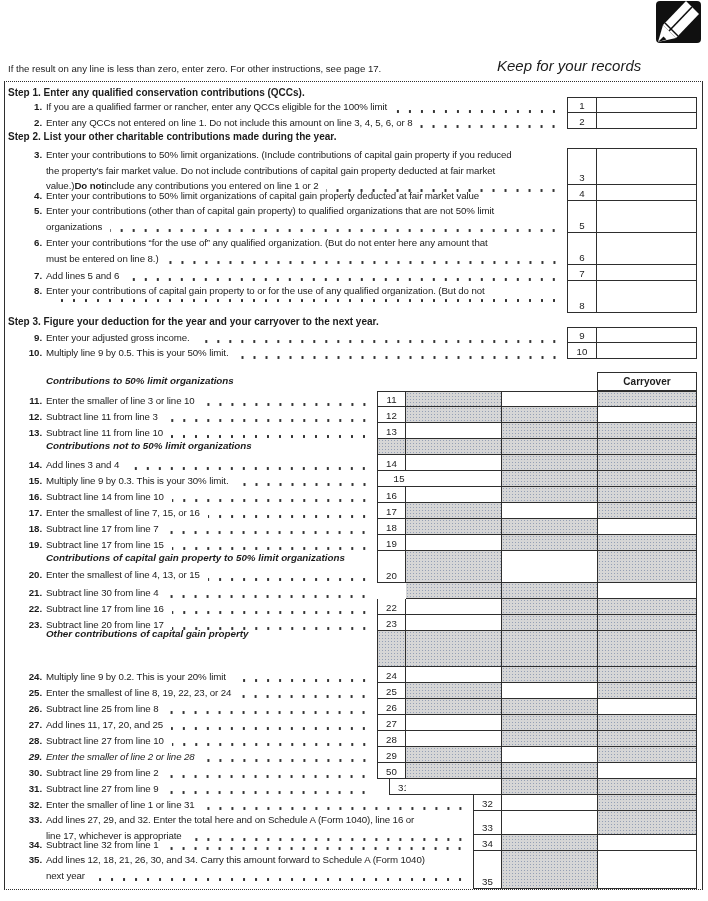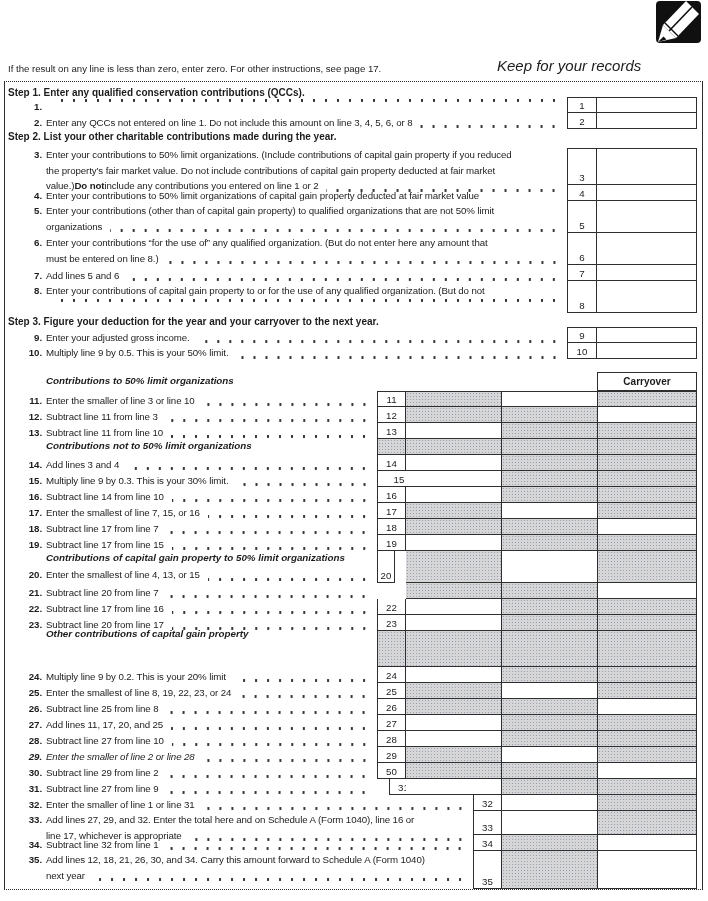--- a/index.html
+++ b/index.html
@@ -61,20 +61,21 @@
   <div class="abs step" style="top:316px"><span>Step 3.</span>&nbsp;<span>Figure your deduction for the year and your carryover to the next year.</span></div>
 
   <div class="abs carry-hd">Carryover</div>
   <div class="seclbl" style="top:375px">Contributions to 50% limit organizations</div>
 
   <div id="upper">
       <div class="lbl" style="left: 20px; top: 99px; width: 542px;">
         <span class="num">1.</span>
         <div class="body">
           <div class="lline">
+            <span class="txt">If you are a qualified farmer or rancher, enter any QCCs eligible for the 100% limit</span>
             <span class="leader"></span>
           </div>
         </div>
       </div>
       <div class="cell bl bt" style="left: 567px; top: 97px; width: 30px; height: 16px;">
         <span class="boxnum">1</span>
       </div>
       <div class="cell bt" style="left: 597px; top: 97px; width: 100px; height: 16px;"></div>
       <div class="lbl" style="left: 20px; top: 114.5px; width: 542px;">
         <span class="num">2.</span>
@@ -277,21 +278,21 @@
       <div class="cell shade" style="left: 598px; top: 455px; width: 99px; height: 16px;"></div>
       <div class="lbl" style="left: 20px; top: 472.5px; width: 352px;">
         <span class="num">15.</span>
         <div class="body">
           <div class="lline">
             <span class="txt">Multiply line 9 by 0.3. This is your 30% limit.</span>
             <span class="leader"></span>
           </div>
         </div>
       </div>
-      <div class="cell bl" style="left: 377px; top: 471px; width: 44px; height: 16px;">
+      <div class="cell bl" style="left: 377px; top: 471px; width: 44px; height: 16px; font-family: Liberation Mono, monospace;">
         <span class="boxnum">15</span>
       </div>
       <div class="cell" style="left: 406px; top: 471px; width: 96px; height: 16px;"></div>
       <div class="cell shade" style="left: 502px; top: 471px; width: 96px; height: 16px;"></div>
       <div class="cell shade" style="left: 598px; top: 471px; width: 99px; height: 16px;"></div>
       <div class="lbl" style="left: 20px; top: 488.5px; width: 352px;">
         <span class="num">16.</span>
         <div class="body">
           <div class="lline">
             <span class="txt">Subtract line 14 from line 10</span>
@@ -353,31 +354,31 @@
       <div class="seclbl" style="top: 552px;">Contributions of capital gain property to 50% limit organizations</div>
       <div class="lbl" style="left: 20px; top: 567px; width: 352px;">
         <span class="num">20.</span>
         <div class="body">
           <div class="lline">
             <span class="txt">Enter the smallest of line 4, 13, or 15</span>
             <span class="leader"></span>
           </div>
         </div>
       </div>
-      <div class="cell bl" style="left: 377px; top: 551px; width: 18px; height: 32px;">
+      <div class="cell bl" style="left: 377px; top: 551px; width: 29px; height: 32px;">
         <span class="boxnum">20</span>
       </div>
       <div class="cell shade" style="left: 406px; top: 551px; width: 96px; height: 32px;"></div>
       <div class="cell" style="left: 502px; top: 551px; width: 96px; height: 32px;"></div>
       <div class="cell shade" style="left: 598px; top: 551px; width: 99px; height: 32px;"></div>
       <div class="lbl" style="left: 20px; top: 584.5px; width: 352px;">
         <span class="num">21.</span>
         <div class="body">
           <div class="lline">
-            <span class="txt">Subtract line 20 from line 7</span>
+            <span class="txt">Subtract line 30 from line 4</span>
             <span class="leader"></span>
           </div>
         </div>
       </div>
       <div class="cell bl" style="left: 377px; top: 604px; width: 29px; height: 16px;">
         <span class="boxnum">21</span>
       </div>
       <div class="cell shade" style="left: 406px; top: 583px; width: 96px; height: 16px;"></div>
       <div class="cell shade" style="left: 502px; top: 583px; width: 96px; height: 16px;"></div>
       <div class="cell" style="left: 598px; top: 583px; width: 99px; height: 16px;"></div>

